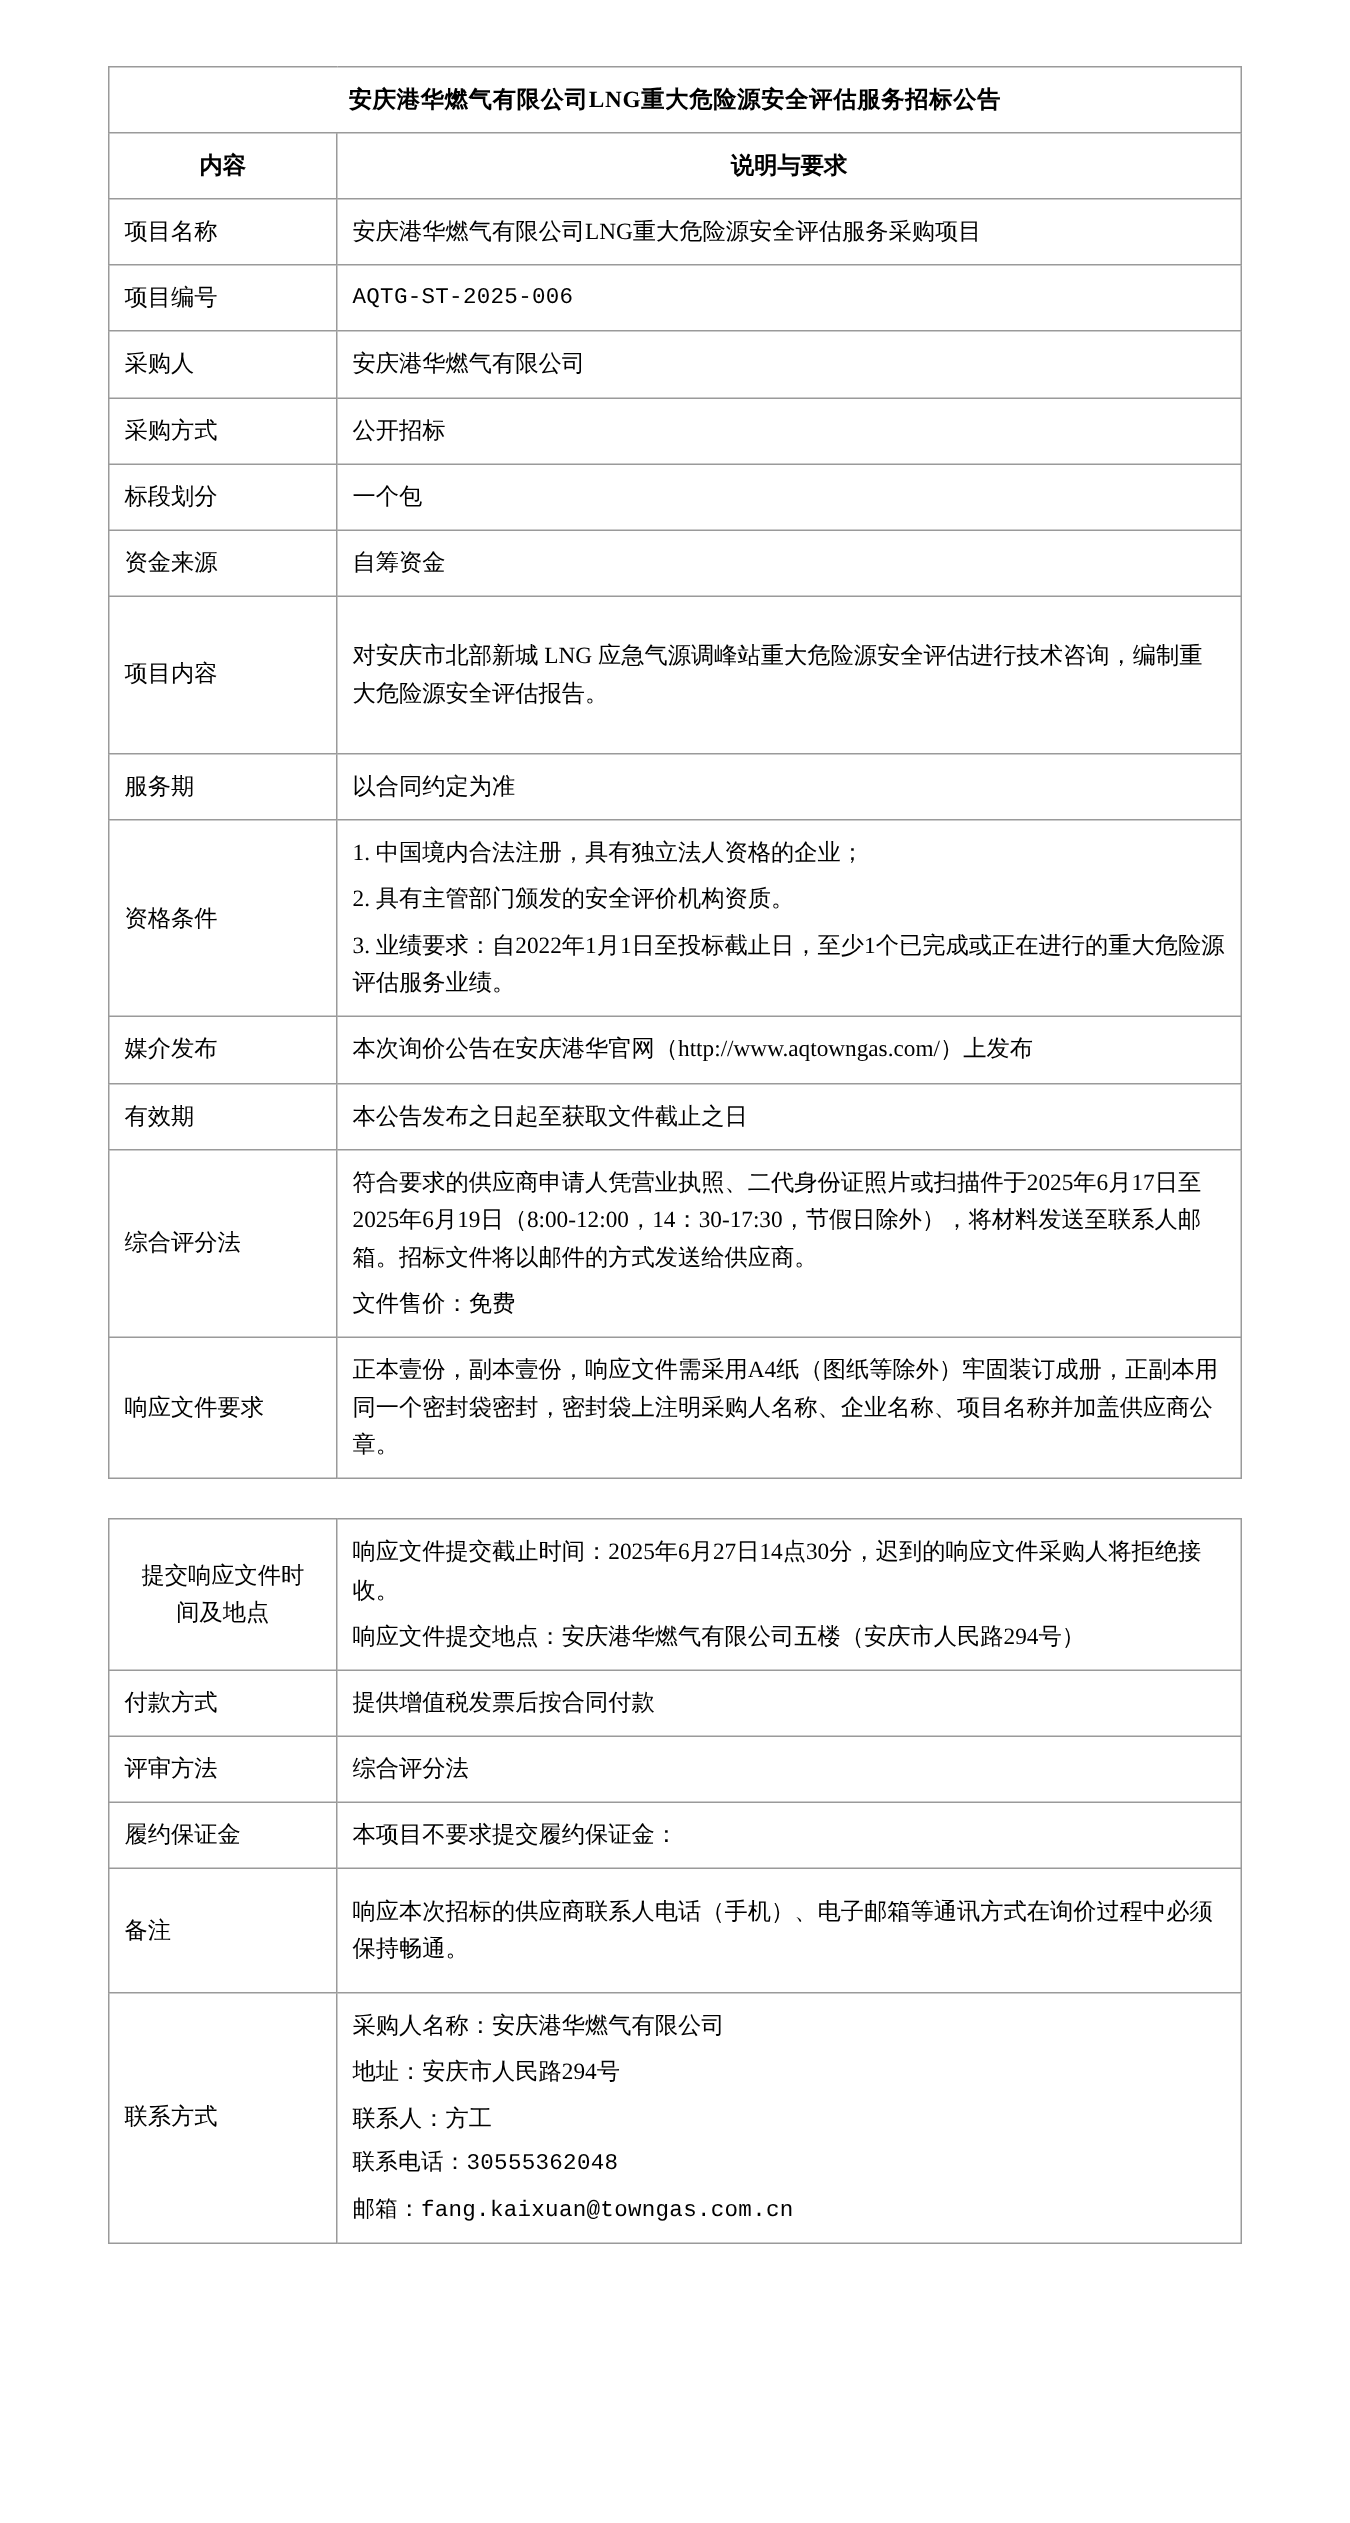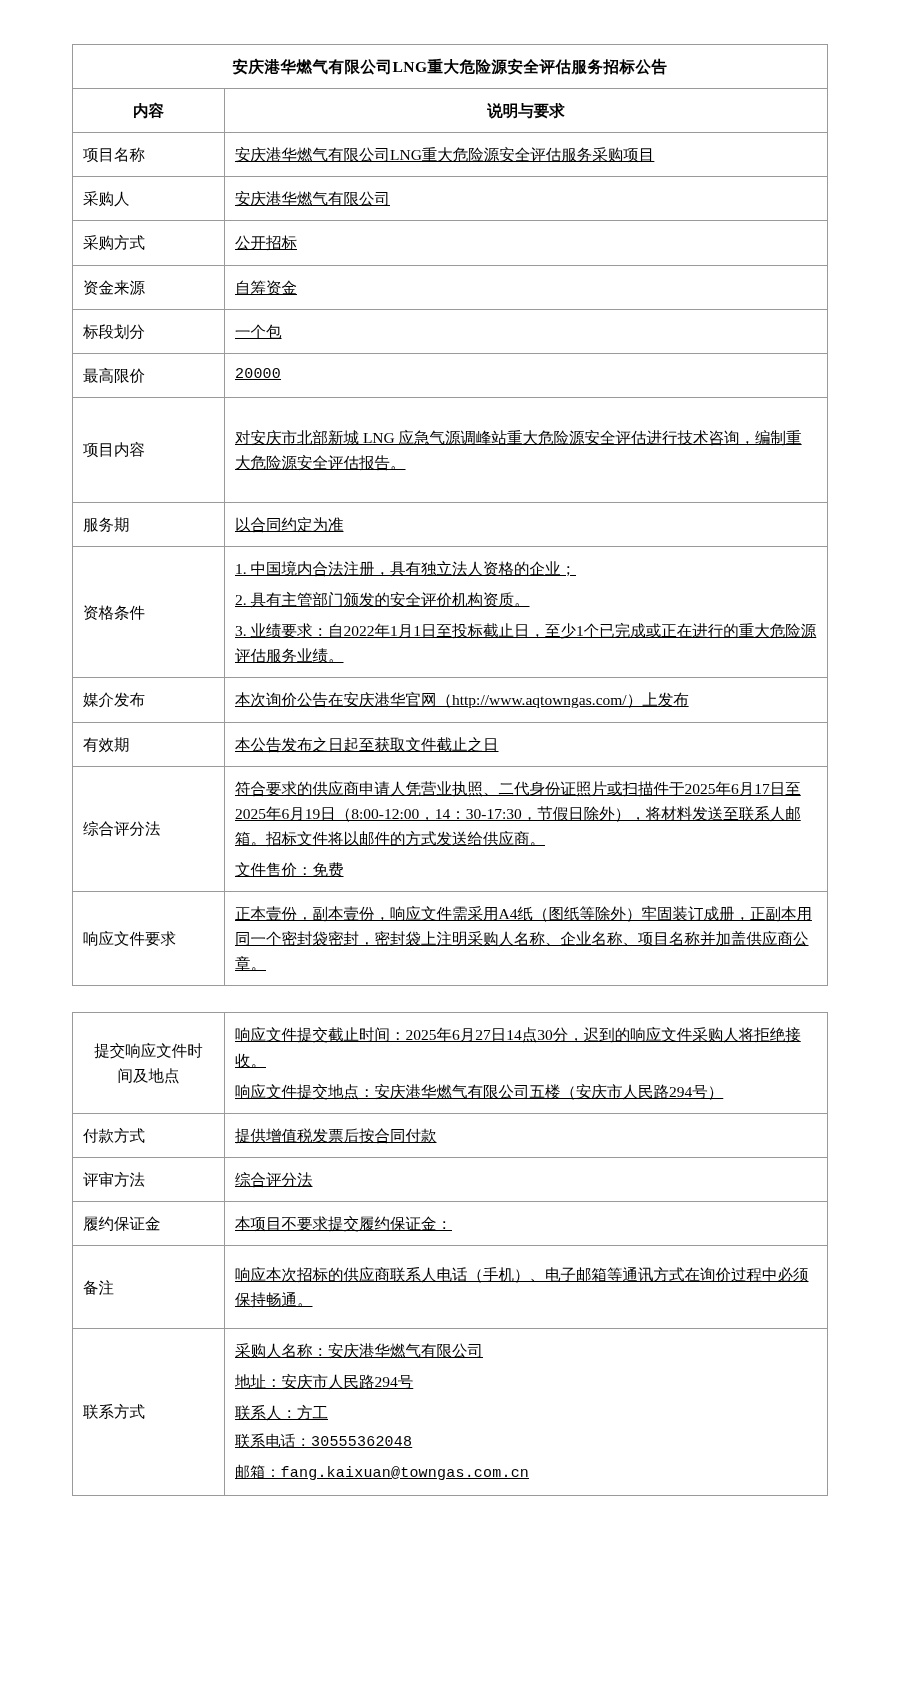--- a/index.html
+++ b/index.html
@@ -41,21 +41,20 @@
     text-align: center;
     font-weight: bold;
     margin-left: 48px;
   }
   .label {
     text-align: left;
     width: 152px;
   }
   .val {
     text-align: left;
-    text-decoration: underline;
   }
   .mono {
     font-family: "Liberation Mono", "DejaVu Sans Mono", monospace;
     font-size: 15px;
     letter-spacing: 0.2px;
   }
   .val p {
     margin: 0;
   }
   .val p + p {
@@ -88,55 +87,55 @@
         <td class="hdr">说明与要求</td>
       </tr>
 
       <tr>
         <td class="label">项目名称</td>
         <td class="val">
           <p>安庆港华燃气有限公司LNG重大危险源安全评估服务采购项目</p>
         </td>
       </tr>
 
+      <tr>
+        <td class="label">项目编号</td>
+        <td class="val">
+          <p class="mono">AQTG-ST-2025-006</p>
+        </td>
+      </tr>
 
       <tr>
         <td class="label">采购人</td>
         <td class="val">
           <p>安庆港华燃气有限公司</p>
         </td>
       </tr>
 
       <tr>
         <td class="label">采购方式</td>
         <td class="val">
           <p>公开招标</p>
         </td>
       </tr>
 
       <tr>
+        <td class="label">标段划分</td>
+        <td class="val">
+          <p>一个包</p>
+        </td>
+      </tr>
+
+      <tr>
         <td class="label">资金来源</td>
         <td class="val">
           <p>自筹资金</p>
         </td>
       </tr>
 
-      <tr>
-        <td class="label">标段划分</td>
-        <td class="val">
-          <p>一个包</p>
-        </td>
-      </tr>
-
-      <tr>
-        <td class="label">最高限价</td>
-        <td class="val">
-          <p class="mono">20000</p>
-        </td>
-      </tr>
 
       <tr>
         <td class="label" style="height:86px">项目内容</td>
         <td class="val">
           <p>对安庆市北部新城 LNG 应急气源调峰站重大危险源安全评估进行技术咨询，编制重大危险源安全评估报告。</p>
         </td>
       </tr>
 
       <tr>
         <td class="label">服务期</td>

